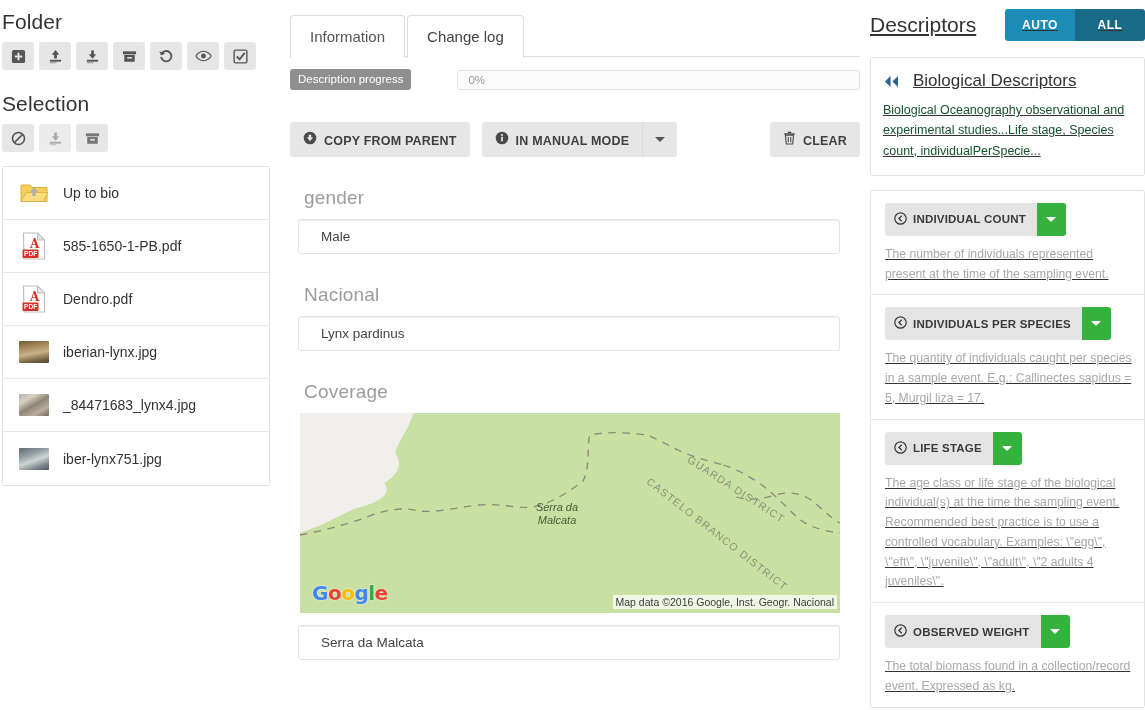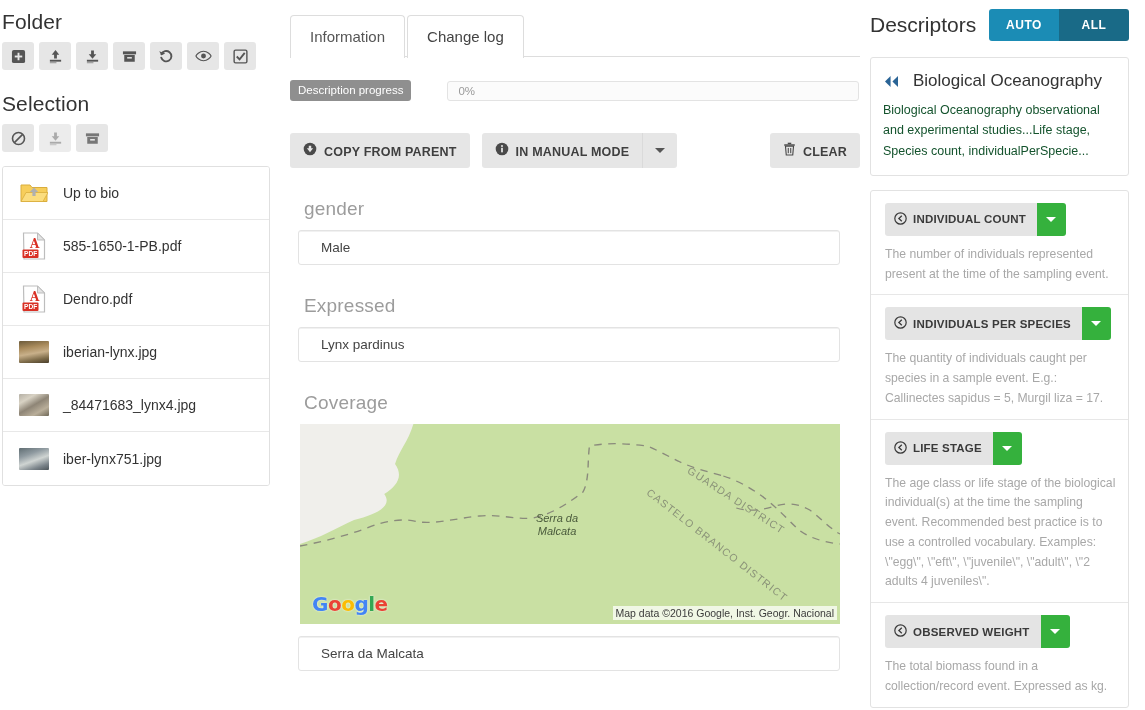--- a/index.html
+++ b/index.html
@@ -49,21 +49,21 @@
   .tabs { display: flex; align-items: flex-end; height: 57px; position: relative; }
   .tab {
     font-size: 15px; color: #4a4a4a; padding: 11px 19px 12px 19px; cursor: pointer;
     background: #fff; border: 1px solid #ddd; border-bottom: none;
     border-radius: 4px 4px 0 0; position: relative; top: 1px; line-height: 1.3;
   }
   .tab.active { border-color: #ddd; color: #555; z-index: 3; }
   .tab.inactive { background: #fff; border-color: #ddd; color: #444; z-index: 2; margin-left: 2px;}
   .tab-strip-line { position:absolute; left:0; right:0; bottom:0; height:1px; background:#ddd; }
 
-  .progress-row { display: flex; align-items: center; margin-top: 23px; }
+  .progress-row { display: flex; align-items: center; margin-top: 12px; gap: 10px; }
   .progress-label {
     background: #8f8f8f; color: #fff; font-size: 11.5px; font-weight: 400;
     padding: 4px 8px 5px 8px; border-radius: 3px; white-space: nowrap;
   }
   .progress-track {
     flex: 1 1 auto; height: 20px; background: #fbfbfb; border: 1px solid #e3e3e3;
     border-radius: 3px; display: flex; align-items: center; padding-left: 10px;
     margin-left: 36px; max-width: 412px;
   }
   .progress-text { font-size: 11.5px; color: #9a9a9a; }
@@ -120,21 +120,21 @@
   .map-label {
     position: absolute; font-size: 11px; color: #4a5a3c; font-style: italic;
     text-align: center; line-height: 1.15; pointer-events: none;
   }
   .dist-label {
     position: absolute; font-size: 10.5px; color: #8a9278; letter-spacing: 1.2px;
     font-weight: 400; white-space: nowrap; pointer-events: none;
   }
 
   
-  .right-col { flex: 0 0 275px; width: 275px; padding-right: 16px; }
+  .right-col { flex: 0 0 275px; width: 275px; padding-right: 0; text-decoration: underline; }
   .desc-head { display: flex; align-items: center; height: 40px; margin: 5px 0 0 0; }
   .desc-title { font-size: 21px; color: #333; font-weight: 400; }
   .toggle-group { margin-left: auto; display: flex; border-radius: 3px; overflow: hidden; }
   .tg-btn {
     font-size: 12px; font-weight: bold; letter-spacing: .5px; color: #fff;
     padding: 9px 0; width: 70px; text-align: center; cursor: pointer; border: none;
     font-family: "Liberation Sans", sans-serif;
   }
   .tg-auto { background: #1b8cb5; }
   .tg-all { background: #196a87; }
@@ -365,21 +365,21 @@
               <rect x="7.8" y="6.8" width="1.2" height="6" fill="#4a4a4a"></rect>
             </svg>
         </span>
         <span>CLEAR</span>
       </button>
     </div>
 
     <div class="field-label">gender</div>
     <div class="field-box">Male</div>
 
-    <div class="field-label">Expressed</div>
+    <div class="field-label">Nacional</div>
     <div class="field-box">Lynx pardinus</div>
 
     <div class="field-label">Coverage</div>
 
     <div class="map-wrap">
       <svg class="map-svg" viewBox="0 0 500 200" preserveAspectRatio="none">
         <rect x="0" y="0" width="500" height="200" fill="#c9e0a3"></rect>
         <path d="M0 0 H105 C100 18 92 26 88 40 C96 52 90 62 78 70 C86 82 72 90 50 96 C34 104 18 114 0 120 Z" fill="#f0efeb"></path>
         <g stroke="#8a8a7c" stroke-width="1.3" stroke-dasharray="7 6" fill="none">
           <path d="M0 122 C20 118 42 112 62 104 C80 96 96 94 110 98 C128 100 146 94 166 92 C186 90 200 96 216 94 C234 90 250 78 262 68 C268 56 266 40 268 22 C286 18 306 20 322 22 C334 28 344 34 352 38 C364 44 378 48 392 52"></path>
@@ -413,21 +413,21 @@
     </div>
 
     <div class="card">
       <div class="card-row">
         <span class="back-icon">
           <svg width="17" height="13" viewBox="0 0 18 14">
               <path d="M8 1 L2 7 L8 13 Z" fill="#2a6496"></path>
               <path d="M16 1 L10 7 L16 13 Z" fill="#2a6496"></path>
             </svg>
         </span>
-        <div class="card-title">Biological Oceanography</div>
+        <div class="card-title">Biological Descriptors</div>
       </div>
       <div class="card-desc">Biological Oceanography observational and experimental studies...Life stage, Species count, individualPerSpecie...</div>
     </div>
 
     <div class="desc-list">
 
       <div class="desc-item">
         <div class="desc-btn-wrap">
           <button class="desc-btn">
             <span>

